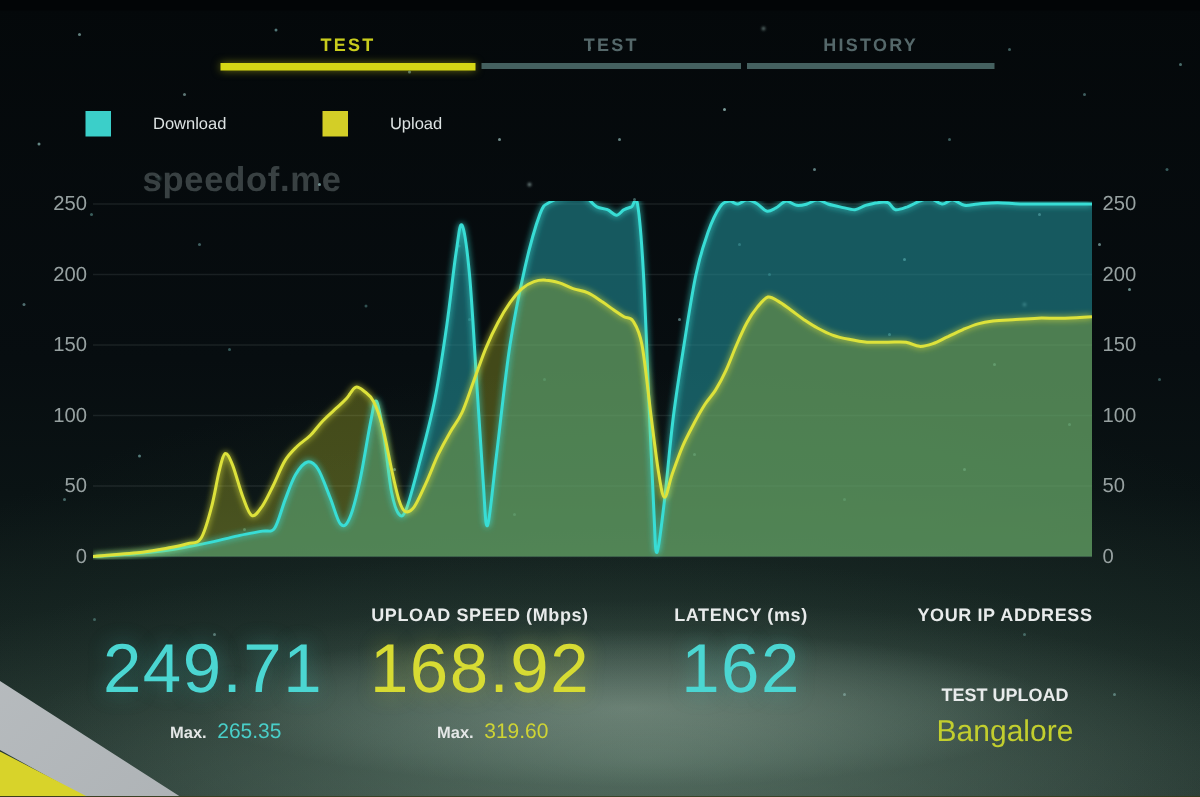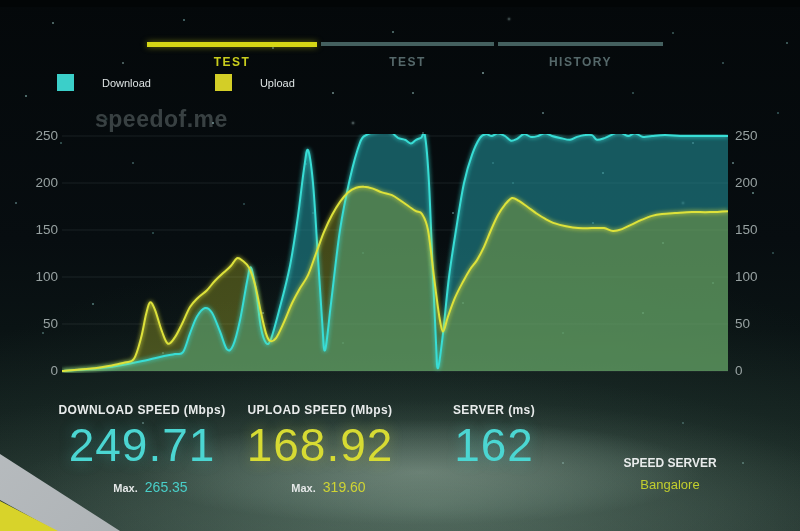--- a/index.html
+++ b/index.html
@@ -33,21 +33,21 @@
       52px 22px rgba(190,245,240,.5), 132px 162px rgba(150,220,220,.4), 232px 262px rgba(170,235,235,.45),
       312px 212px rgba(140,215,210,.35), 412px 92px rgba(190,245,240,.5), 492px 162px rgba(160,225,225,.4),
       592px 222px rgba(180,240,235,.45), 672px 32px rgba(150,220,215,.4), 732px 162px rgba(190,245,245,.5),
       786px 42px rgba(160,230,225,.45), 142px 422px rgba(180,235,230,.4), 682px 422px rgba(150,220,215,.35),
       742px 462px rgba(170,230,225,.4), 62px 412px rgba(140,215,210,.35), 562px 462px rgba(190,240,235,.35),
       352px 122px 2px rgba(220,255,250,.8), 682px 202px 2px rgba(210,250,245,.7),
       105px 118px 2px rgba(200,245,240,.6), 508px 18px 2px rgba(210,250,245,.7);
   }
   
   .tab{position:absolute;top:23px;height:26px;cursor:pointer;}
-  .tab .lbl{display:block;text-align:center;font-size:12px;font-weight:bold;letter-spacing:1.5px;margin-top:32px;}
+  .tab .lbl{display:block;text-align:center;font-size:12px;font-weight:bold;letter-spacing:1.5px;}
   .tab .bar{position:absolute;left:0;right:0;top:19px;height:4px;background:#44605f;}
   .tab-test{left:147px;width:170px;}
   .tab-test .lbl{color:#c9cd1d;}
   .tab-test .bar{background:#d6d715;height:5px;box-shadow:0 0 6px rgba(214,215,21,.5);}
   .tab-share{left:321px;width:173px;}
   .tab-history{left:498px;width:165px;}
   .tab-share .lbl,.tab-history .lbl{color:#55686a;}
   
   .legend{position:absolute;left:57px;top:74px;display:flex;align-items:center;gap:8px;}
   .sw{width:17px;height:17px;display:inline-block;}
@@ -67,21 +67,21 @@
   .stat-val{position:absolute;top:418px;text-align:center;font-size:46px;font-weight:300;letter-spacing:1px;}
   .val-cyan{color:#4bd6d2;text-shadow:0 0 14px rgba(70,215,205,.35);}
   .val-yellow{color:#d7db33;text-shadow:0 0 14px rgba(214,218,50,.35);}
   .maxrow{position:absolute;top:479px;text-align:center;font-size:14px;}
   .maxrow .mx{font-size:11px;font-weight:bold;color:#e4e7e7;margin-right:7px;padding-left:17px;}
   .maxrow .mv-c{color:#49cfc9;}
   .maxrow .mv-y{color:#cfd434;}
   .c1{left:42px;width:200px;} .c2{left:220px;width:200px;} .c3{left:394px;width:200px;} .c4{left:565px;width:210px;}
   .ip-val{position:absolute;top:421px;left:565px;width:210px;text-align:center;font-size:17px;color:#c8d23a;letter-spacing:0.5px;}
   .srv-lbl{position:absolute;top:456px;left:565px;width:210px;text-align:center;font-size:12px;font-weight:bold;color:#e8ebeb;}
-  .srv-val{position:absolute;top:477px;left:565px;width:210px;text-align:center;font-size:13px;color:#c2ce2e;}
+  .srv-val{position:absolute;top:477px;left:565px;width:210px;text-align:center;font-size:20px;color:#c2ce2e;}
   
   .ribbon-gray{position:absolute;inset:0;pointer-events:none;
     background:linear-gradient(135deg,#c7cbce 0%,#a9aeb1 60%,#8f9598 100%);
     clip-path:polygon(0px 454px,120px 531px,56px 531px,0px 500px);}
   .ribbon-yellow{position:absolute;inset:0;pointer-events:none;
     background:#d8d32a;
     clip-path:polygon(0px 501px,58px 531px,0px 531px);}
 </style>
 </head>
 <body>
@@ -144,33 +144,33 @@
         <line x1="0" x2="666" y1="2" y2="2" stroke="rgba(200,220,220,0.10)"></line>
       </g>
     <g id="plot">
         <path d="M0,237.0C4.7,236.7 19.2,235.9 28,235.1C36.8,234.3 44.7,233.6 53,232.3C61.3,231.0 70.5,229.2 78,227.6C85.5,226.0 92.2,224.2 98,222.9C103.8,221.6 109.2,220.9 113,220.1C116.8,219.3 118.5,221.6 121,218.2C123.5,214.8 125.7,205.4 128,199.4C130.3,193.4 132.5,186.7 135,182.5C137.5,178.3 140.5,174.6 143,174.0C145.5,173.4 147.5,174.8 150,178.7C152.5,182.6 155.5,191.4 158,197.5C160.5,203.6 162.8,213.0 165,215.4C167.2,217.7 168.8,216.5 171,211.6C173.2,206.8 175.7,196.9 178,186.2C180.3,175.6 183.2,156.5 185,147.7C186.8,138.9 187.5,132.0 189,133.6C190.5,135.2 192.3,147.1 194,157.1C195.7,167.1 197.3,185.1 199,193.8C200.7,202.4 202.3,206.9 204,208.8C205.7,210.7 206.7,211.0 209,205.0C211.3,199.1 214.8,185.3 218,173.1C221.2,160.9 225.0,146.9 228,131.7C231.0,116.5 233.7,98.0 236,81.9C238.3,65.8 240.3,45.9 242,34.9C243.7,23.9 244.5,13.8 246,16.1C247.5,18.5 249.3,31.0 251,49.0C252.7,67.0 254.5,101.5 256,124.2C257.5,146.9 258.8,169.9 260,185.3C261.2,200.7 261.5,219.0 263,216.3C264.5,213.7 266.5,189.4 269,169.3C271.5,149.3 274.8,116.8 278,96.0C281.2,75.2 284.7,58.9 288,44.3C291.3,29.7 295.3,15.8 298,8.6C300.7,1.4 301.5,2.9 304,1.1C306.5,-0.8 310.2,-1.6 313,-2.7C315.8,-3.8 319.0,-4.4 321,-5.5C323.0,-6.6 323.5,-9.9 325,-9.3C326.5,-8.7 328.2,-4.0 330,-1.8C331.8,0.4 333.8,2.6 336,3.9C338.2,5.1 340.8,4.8 343,5.8C345.2,6.7 347.2,9.5 349,9.5C350.8,9.5 352.3,6.7 354,5.8C355.7,4.8 357.5,4.5 359,3.9C360.5,3.3 361.7,-5.5 363,2.0C364.3,9.5 365.7,25.5 367,49.0C368.3,72.5 369.8,116.4 371,143.0C372.2,169.6 373.2,193.6 374,208.8C374.8,224.0 374.8,235.7 376,234.2C377.2,232.6 379.2,214.6 381,199.4C382.8,184.2 384.8,160.2 387,143.0C389.2,125.8 391.5,111.7 394,96.0C396.5,80.3 399.3,61.5 402,49.0C404.7,36.5 407.3,28.3 410,20.8C412.7,13.3 415.7,7.3 418,3.9C420.3,0.4 422.0,0.4 424,0.1C426.0,-0.2 428.0,2.2 430,2.0C432.0,1.8 433.8,-0.8 436,-0.8C438.2,-0.8 440.8,0.7 443,2.0C445.2,3.3 447.0,6.2 449,6.7C451.0,7.2 452.8,5.9 455,4.8C457.2,3.7 459.7,0.4 462,0.1C464.3,-0.2 466.7,2.6 469,2.9C471.3,3.3 473.7,2.6 476,2.0C478.3,1.4 480.7,-0.8 483,-0.8C485.3,-0.8 487.5,1.2 490,2.0C492.5,2.8 495.0,3.3 498,3.9C501.0,4.5 505.2,5.9 508,5.8C510.8,5.6 512.5,3.7 515,2.9C517.5,2.2 520.5,1.4 523,1.1C525.5,0.7 528.0,0.3 530,1.1C532.0,1.8 532.8,5.3 535,5.8C537.2,6.2 540.3,4.8 543,3.9C545.7,2.9 548.5,1.1 551,0.1C553.5,-0.8 555.5,-2.1 558,-1.8C560.5,-1.4 563.5,1.8 566,2.0C568.5,2.2 570.5,-1.0 573,-0.8C575.5,-0.7 578.2,2.5 581,2.9C583.8,3.4 586.3,2.3 590,2.0C593.7,1.7 598.3,1.1 603,1.1C607.7,1.1 612.2,1.8 618,2.0C623.8,2.2 630.0,2.0 638,2.0C646.0,2.0 661.3,2.0 666,2.0L666,237L0,237Z" fill="rgba(33,142,150,0.60)" stroke="none"></path>
         <path d="M0,237.0C5.5,236.5 24.7,235.1 33,234.2C41.3,233.2 45.0,232.3 50,231.4C55.0,230.4 59.3,229.6 63,228.5C66.7,227.4 69.3,228.9 72,224.8C74.7,220.7 77.0,211.5 79,204.1C81.0,196.7 82.5,186.6 84,180.6C85.5,174.6 86.5,169.2 88,168.4C89.5,167.6 91.0,171.0 93,175.9C95.0,180.8 97.8,191.9 100,197.5C102.2,203.2 103.8,208.8 106,209.7C108.2,210.7 110.7,206.4 113,203.2C115.3,199.9 117.5,195.0 120,190.0C122.5,185.0 125.3,177.5 128,173.1C130.7,168.7 133.2,166.5 136,163.7C138.8,160.9 142.2,159.0 145,156.2C147.8,153.3 150.2,149.7 153,146.8C155.8,143.8 159.3,140.8 162,138.3C164.7,135.8 166.8,134.1 169,131.7C171.2,129.4 173.0,125.0 175,124.2C177.0,123.4 179.0,125.5 181,127.0C183.0,128.6 185.0,129.7 187,133.6C189.0,137.5 191.0,143.0 193,150.5C195.0,158.0 197.2,170.6 199,178.7C200.8,186.9 202.5,194.7 204,199.4C205.5,204.1 206.3,206.1 208,206.9C209.7,207.7 211.7,207.2 214,204.1C216.3,201.0 219.3,193.9 222,188.1C224.7,182.3 227.3,175.0 230,169.3C232.7,163.7 235.3,159.0 238,154.3C240.7,149.6 243.3,146.9 246,141.1C248.7,135.3 251.3,126.7 254,119.5C256.7,112.3 259.3,104.3 262,97.9C264.7,91.5 267.3,86.0 270,81.0C272.7,75.9 275.3,71.6 278,67.8C280.7,64.0 283.3,60.8 286,58.4C288.7,56.1 291.3,54.6 294,53.7C296.7,52.8 299.2,52.6 302,52.8C304.8,52.9 308.0,53.7 311,54.6C314.0,55.6 316.8,57.3 320,58.4C323.2,59.5 326.8,59.8 330,61.2C333.2,62.6 336.2,65.0 339,66.9C341.8,68.7 344.5,70.8 347,72.5C349.5,74.2 351.8,75.9 354,77.2C356.2,78.5 358.0,76.9 360,80.0C362.0,83.2 364.0,85.5 366,96.0C368.0,106.5 370.2,128.9 372,143.0C373.8,157.1 375.5,171.5 377,180.6C378.5,189.7 379.5,197.2 381,197.5C382.5,197.8 384.0,188.1 386,182.5C388.0,176.8 390.5,169.5 393,163.7C395.5,157.9 398.5,152.4 401,147.7C403.5,143.0 405.7,139.1 408,135.5C410.3,131.9 412.7,129.8 415,126.1C417.3,122.3 419.7,117.9 422,112.9C424.3,107.9 426.7,101.3 429,96.0C431.3,90.7 433.7,85.2 436,81.0C438.3,76.7 440.7,73.4 443,70.6C445.3,67.8 447.7,64.7 450,64.0C452.3,63.4 454.5,65.5 457,66.9C459.5,68.3 462.2,70.5 465,72.5C467.8,74.5 471.0,77.0 474,79.1C477.0,81.1 479.8,83.0 483,84.7C486.2,86.4 489.5,88.2 493,89.4C496.5,90.7 500.2,91.5 504,92.2C507.8,93.0 511.7,93.8 516,94.1C520.3,94.4 525.7,94.1 530,94.1C534.3,94.1 538.5,93.7 542,94.1C545.5,94.6 548.0,96.8 551,96.9C554.0,97.1 556.8,96.2 560,95.1C563.2,94.0 566.7,91.9 570,90.4C573.3,88.8 576.7,87.1 580,85.7C583.3,84.3 586.7,82.8 590,81.9C593.3,81.0 596.2,80.5 600,80.0C603.8,79.6 608.0,79.4 613,79.1C618.0,78.8 624.2,78.3 630,78.1C635.8,78.0 642.0,78.3 648,78.1C654.0,78.0 663.0,77.4 666,77.2L666,237L0,237Z" fill="rgba(205,212,45,0.30)" stroke="none"></path>
         <path d="M0,237.0C4.7,236.7 19.2,235.9 28,235.1C36.8,234.3 44.7,233.6 53,232.3C61.3,231.0 70.5,229.2 78,227.6C85.5,226.0 92.2,224.2 98,222.9C103.8,221.6 109.2,220.9 113,220.1C116.8,219.3 118.5,221.6 121,218.2C123.5,214.8 125.7,205.4 128,199.4C130.3,193.4 132.5,186.7 135,182.5C137.5,178.3 140.5,174.6 143,174.0C145.5,173.4 147.5,174.8 150,178.7C152.5,182.6 155.5,191.4 158,197.5C160.5,203.6 162.8,213.0 165,215.4C167.2,217.7 168.8,216.5 171,211.6C173.2,206.8 175.7,196.9 178,186.2C180.3,175.6 183.2,156.5 185,147.7C186.8,138.9 187.5,132.0 189,133.6C190.5,135.2 192.3,147.1 194,157.1C195.7,167.1 197.3,185.1 199,193.8C200.7,202.4 202.3,206.9 204,208.8C205.7,210.7 206.7,211.0 209,205.0C211.3,199.1 214.8,185.3 218,173.1C221.2,160.9 225.0,146.9 228,131.7C231.0,116.5 233.7,98.0 236,81.9C238.3,65.8 240.3,45.9 242,34.9C243.7,23.9 244.5,13.8 246,16.1C247.5,18.5 249.3,31.0 251,49.0C252.7,67.0 254.5,101.5 256,124.2C257.5,146.9 258.8,169.9 260,185.3C261.2,200.7 261.5,219.0 263,216.3C264.5,213.7 266.5,189.4 269,169.3C271.5,149.3 274.8,116.8 278,96.0C281.2,75.2 284.7,58.9 288,44.3C291.3,29.7 295.3,15.8 298,8.6C300.7,1.4 301.5,2.9 304,1.1C306.5,-0.8 310.2,-1.6 313,-2.7C315.8,-3.8 319.0,-4.4 321,-5.5C323.0,-6.6 323.5,-9.9 325,-9.3C326.5,-8.7 328.2,-4.0 330,-1.8C331.8,0.4 333.8,2.6 336,3.9C338.2,5.1 340.8,4.8 343,5.8C345.2,6.7 347.2,9.5 349,9.5C350.8,9.5 352.3,6.7 354,5.8C355.7,4.8 357.5,4.5 359,3.9C360.5,3.3 361.7,-5.5 363,2.0C364.3,9.5 365.7,25.5 367,49.0C368.3,72.5 369.8,116.4 371,143.0C372.2,169.6 373.2,193.6 374,208.8C374.8,224.0 374.8,235.7 376,234.2C377.2,232.6 379.2,214.6 381,199.4C382.8,184.2 384.8,160.2 387,143.0C389.2,125.8 391.5,111.7 394,96.0C396.5,80.3 399.3,61.5 402,49.0C404.7,36.5 407.3,28.3 410,20.8C412.7,13.3 415.7,7.3 418,3.9C420.3,0.4 422.0,0.4 424,0.1C426.0,-0.2 428.0,2.2 430,2.0C432.0,1.8 433.8,-0.8 436,-0.8C438.2,-0.8 440.8,0.7 443,2.0C445.2,3.3 447.0,6.2 449,6.7C451.0,7.2 452.8,5.9 455,4.8C457.2,3.7 459.7,0.4 462,0.1C464.3,-0.2 466.7,2.6 469,2.9C471.3,3.3 473.7,2.6 476,2.0C478.3,1.4 480.7,-0.8 483,-0.8C485.3,-0.8 487.5,1.2 490,2.0C492.5,2.8 495.0,3.3 498,3.9C501.0,4.5 505.2,5.9 508,5.8C510.8,5.6 512.5,3.7 515,2.9C517.5,2.2 520.5,1.4 523,1.1C525.5,0.7 528.0,0.3 530,1.1C532.0,1.8 532.8,5.3 535,5.8C537.2,6.2 540.3,4.8 543,3.9C545.7,2.9 548.5,1.1 551,0.1C553.5,-0.8 555.5,-2.1 558,-1.8C560.5,-1.4 563.5,1.8 566,2.0C568.5,2.2 570.5,-1.0 573,-0.8C575.5,-0.7 578.2,2.5 581,2.9C583.8,3.4 586.3,2.3 590,2.0C593.7,1.7 598.3,1.1 603,1.1C607.7,1.1 612.2,1.8 618,2.0C623.8,2.2 630.0,2.0 638,2.0C646.0,2.0 661.3,2.0 666,2.0" fill="none" stroke="#38ddd5" stroke-width="2" filter="url(#glow)"></path>
         <path d="M0,237.0C5.5,236.5 24.7,235.1 33,234.2C41.3,233.2 45.0,232.3 50,231.4C55.0,230.4 59.3,229.6 63,228.5C66.7,227.4 69.3,228.9 72,224.8C74.7,220.7 77.0,211.5 79,204.1C81.0,196.7 82.5,186.6 84,180.6C85.5,174.6 86.5,169.2 88,168.4C89.5,167.6 91.0,171.0 93,175.9C95.0,180.8 97.8,191.9 100,197.5C102.2,203.2 103.8,208.8 106,209.7C108.2,210.7 110.7,206.4 113,203.2C115.3,199.9 117.5,195.0 120,190.0C122.5,185.0 125.3,177.5 128,173.1C130.7,168.7 133.2,166.5 136,163.7C138.8,160.9 142.2,159.0 145,156.2C147.8,153.3 150.2,149.7 153,146.8C155.8,143.8 159.3,140.8 162,138.3C164.7,135.8 166.8,134.1 169,131.7C171.2,129.4 173.0,125.0 175,124.2C177.0,123.4 179.0,125.5 181,127.0C183.0,128.6 185.0,129.7 187,133.6C189.0,137.5 191.0,143.0 193,150.5C195.0,158.0 197.2,170.6 199,178.7C200.8,186.9 202.5,194.7 204,199.4C205.5,204.1 206.3,206.1 208,206.9C209.7,207.7 211.7,207.2 214,204.1C216.3,201.0 219.3,193.9 222,188.1C224.7,182.3 227.3,175.0 230,169.3C232.7,163.7 235.3,159.0 238,154.3C240.7,149.6 243.3,146.9 246,141.1C248.7,135.3 251.3,126.7 254,119.5C256.7,112.3 259.3,104.3 262,97.9C264.7,91.5 267.3,86.0 270,81.0C272.7,75.9 275.3,71.6 278,67.8C280.7,64.0 283.3,60.8 286,58.4C288.7,56.1 291.3,54.6 294,53.7C296.7,52.8 299.2,52.6 302,52.8C304.8,52.9 308.0,53.7 311,54.6C314.0,55.6 316.8,57.3 320,58.4C323.2,59.5 326.8,59.8 330,61.2C333.2,62.6 336.2,65.0 339,66.9C341.8,68.7 344.5,70.8 347,72.5C349.5,74.2 351.8,75.9 354,77.2C356.2,78.5 358.0,76.9 360,80.0C362.0,83.2 364.0,85.5 366,96.0C368.0,106.5 370.2,128.9 372,143.0C373.8,157.1 375.5,171.5 377,180.6C378.5,189.7 379.5,197.2 381,197.5C382.5,197.8 384.0,188.1 386,182.5C388.0,176.8 390.5,169.5 393,163.7C395.5,157.9 398.5,152.4 401,147.7C403.5,143.0 405.7,139.1 408,135.5C410.3,131.9 412.7,129.8 415,126.1C417.3,122.3 419.7,117.9 422,112.9C424.3,107.9 426.7,101.3 429,96.0C431.3,90.7 433.7,85.2 436,81.0C438.3,76.7 440.7,73.4 443,70.6C445.3,67.8 447.7,64.7 450,64.0C452.3,63.4 454.5,65.5 457,66.9C459.5,68.3 462.2,70.5 465,72.5C467.8,74.5 471.0,77.0 474,79.1C477.0,81.1 479.8,83.0 483,84.7C486.2,86.4 489.5,88.2 493,89.4C496.5,90.7 500.2,91.5 504,92.2C507.8,93.0 511.7,93.8 516,94.1C520.3,94.4 525.7,94.1 530,94.1C534.3,94.1 538.5,93.7 542,94.1C545.5,94.6 548.0,96.8 551,96.9C554.0,97.1 556.8,96.2 560,95.1C563.2,94.0 566.7,91.9 570,90.4C573.3,88.8 576.7,87.1 580,85.7C583.3,84.3 586.7,82.8 590,81.9C593.3,81.0 596.2,80.5 600,80.0C603.8,79.6 608.0,79.4 613,79.1C618.0,78.8 624.2,78.3 630,78.1C635.8,78.0 642.0,78.3 648,78.1C654.0,78.0 663.0,77.4 666,77.2" fill="none" stroke="#dde23a" stroke-width="2" filter="url(#glow)"></path>
       </g>
   </svg>
 
-  <div class="stat-lbl c1">DOWNLOAD SPEED (Mbps)</div>
   <div class="stat-val val-cyan c1">249.71</div>
   <div class="maxrow c1">
     <span class="mx">Max.</span><span class="mv-c">265.35</span>
   </div>
 
   <div class="stat-lbl c2">UPLOAD SPEED (Mbps)</div>
   <div class="stat-val val-yellow c2">168.92</div>
   <div class="maxrow c2">
     <span class="mx">Max.</span><span class="mv-y">319.60</span>
   </div>
 
-  <div class="stat-lbl c3">SERVER (ms)</div>
+  <div class="stat-lbl c3">LATENCY (ms)</div>
   <div class="stat-val val-cyan c3">162</div>
 
-  <div class="srv-lbl">SPEED SERVER</div>
+  <div class="stat-lbl c4">YOUR IP ADDRESS</div>
+  <div class="srv-lbl">TEST UPLOAD</div>
   <div class="srv-val">Bangalore</div>
 
   <div class="ribbon-gray"></div>
   <div class="ribbon-yellow"></div>
 </div>
 
 </body></html>

